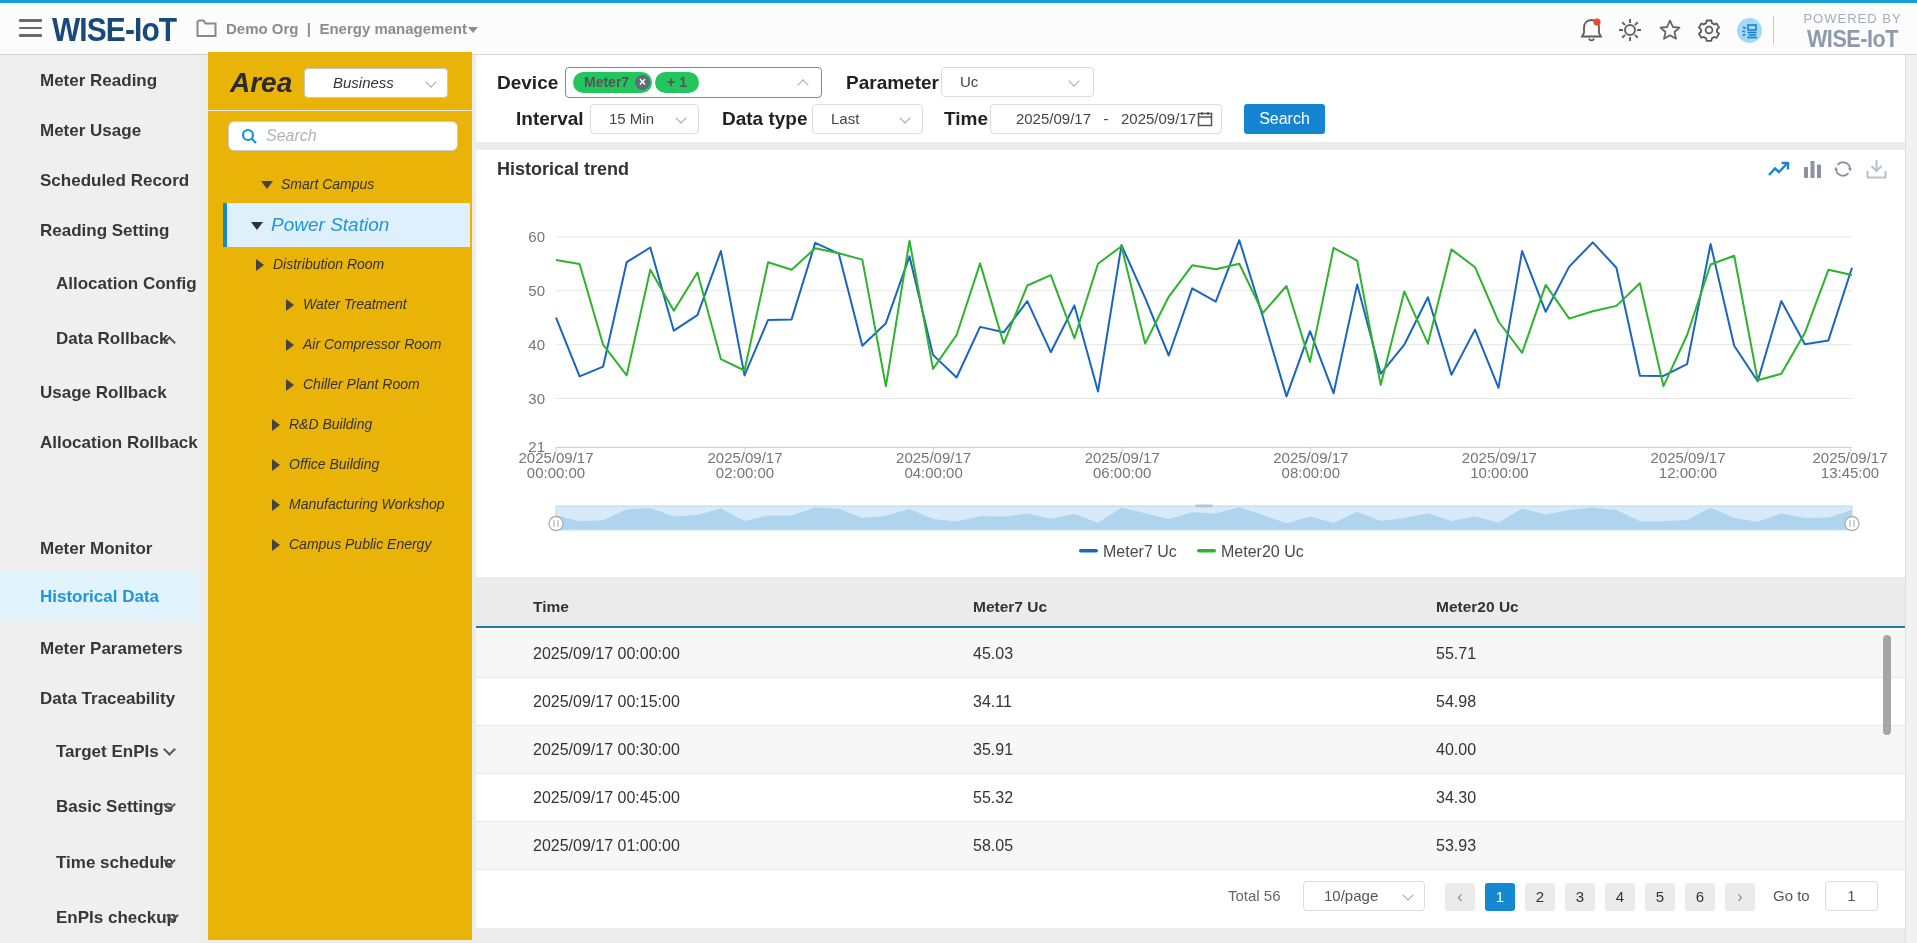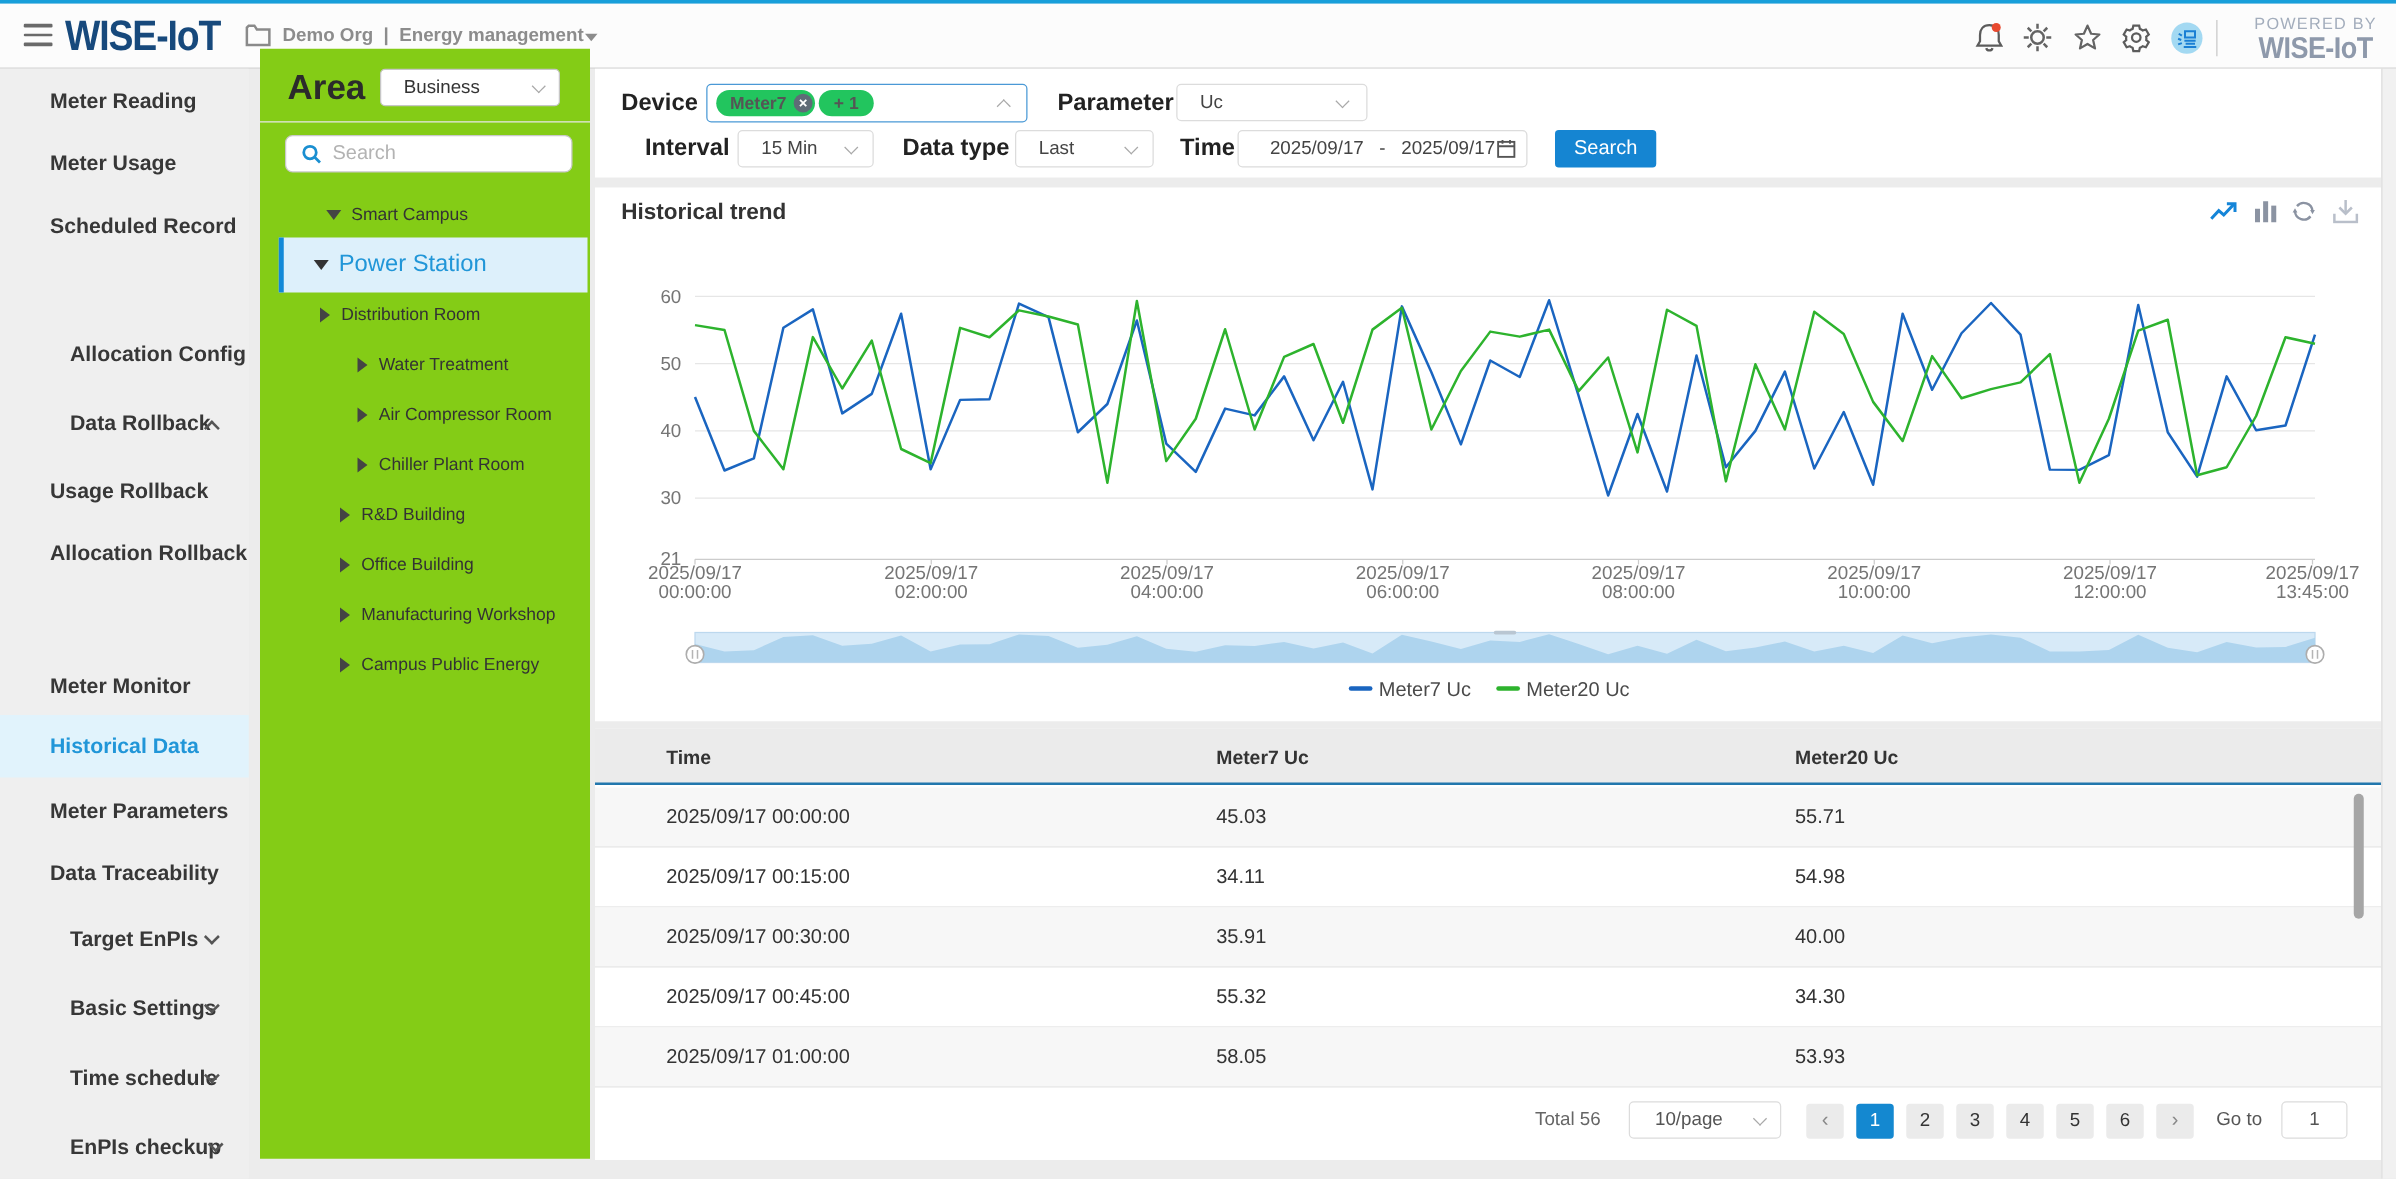--- a/index.html
+++ b/index.html
@@ -23,23 +23,23 @@
 
 #sidebar { position:absolute; left:0; top:55px; width:199px; height:888px; background:#efefef; font-size:17px; font-weight:bold; color:#373737; white-space:nowrap; }
 .mitem { position:absolute; left:0; width:199px; height:50px; line-height:50px; }
 .mitem .t1 { padding-left:20px;margin-left:36px; }
 .mitem .t2 { padding-left:40px; }
 .mitem.active { background:#e1f3fc; color:#2196d8; }
 .chev { position:absolute; width:9px; height:9px; border-right:2px solid #555; border-bottom:2px solid #555; }
 .chev.up { transform:rotate(-135deg); }
 .chev.down { transform:rotate(45deg); }
 
-#areapanel { position:absolute; left:208px; top:39px; width:264px; height:888px; background:#84cc16; }
+#areapanel { position:absolute; left:208px; top:52px; width:264px; height:888px; background:#eab308;font-style:italic; }
 #areatitle { position:absolute; left:22px; top:15px; font-size:28px; font-weight:bold; color:#2b2b2b; }
-#bizsel { position:absolute; left:96px; top:16px; width:144px; height:30px; border:1px solid #c6c6c6; border-radius:4px; background:#fff; font-size:15px; color:#333; line-height:28px; padding-left:18px; }
+#bizsel { position:absolute; left:96px; top:16px; width:144px; height:30px; border:1px solid #c6c6c6; border-radius:4px; background:#fff; font-size:15px; color:#333; line-height:28px; padding-left:28px; }
 #areadiv { position:absolute; left:0; top:58px; width:264px; height:1px; background:#e8e8e8; }
 #searchbox { position:absolute; left:20px; top:69px; width:230px; height:30px; border:1px solid #c9c9c9; border-radius:6px; background:#fff; }
 #searchbox span { position:absolute; left:37px; top:5px; font-size:16px; color:#b3b3b3; }
 .tree { position:absolute; left:0; top:108px; width:264px; }
 .trow { position:absolute; left:0; width:264px; height:40px; line-height:40px; font-size:14px; color:#333; white-space:nowrap;margin-left:28px; }
 .tri-d { display:inline-block; width:0; height:0; border-left:6px solid transparent; border-right:6px solid transparent; border-top:8px solid #444; margin-right:8px; vertical-align:middle; }
 .tri-r { display:inline-block; width:0; height:0; border-top:6px solid transparent; border-bottom:6px solid transparent; border-left:8px solid #444; margin-right:9px; vertical-align:middle; }
 #psrow { position:absolute; left:15px; top:151px; width:247px; height:44px; background:#ddf0fb; border-left:4px solid #1289d8; color:#2196d8; line-height:44px; font-size:19px; }
 #psrow .tri-d { border-top-color:#333; }
 
@@ -137,20 +137,23 @@
 
 <div id="sidebar">
   <div class="mitem" style="top:1px">
         <div class="t2">Meter Reading</div>
       </div>
   <div class="mitem" style="top:51px">
         <div class="t2">Meter Usage</div>
       </div>
   <div class="mitem" style="top:101px">
         <div class="t2">Scheduled Record</div>
+      </div>
+  <div class="mitem" style="top:151px">
+        <div class="t2">Reading Setting</div>
       </div>
   <div class="mitem" style="top:204px">
         <div class="t1">Allocation Config</div>
       </div>
   <div class="mitem" style="top:259px">
         <div class="t1">Data Rollback</div>
         <div class="chev up" style="left:165px; top:24px;"></div>
       </div>
   <div class="mitem" style="top:313px">
         <div class="t2">Usage Rollback</div>

